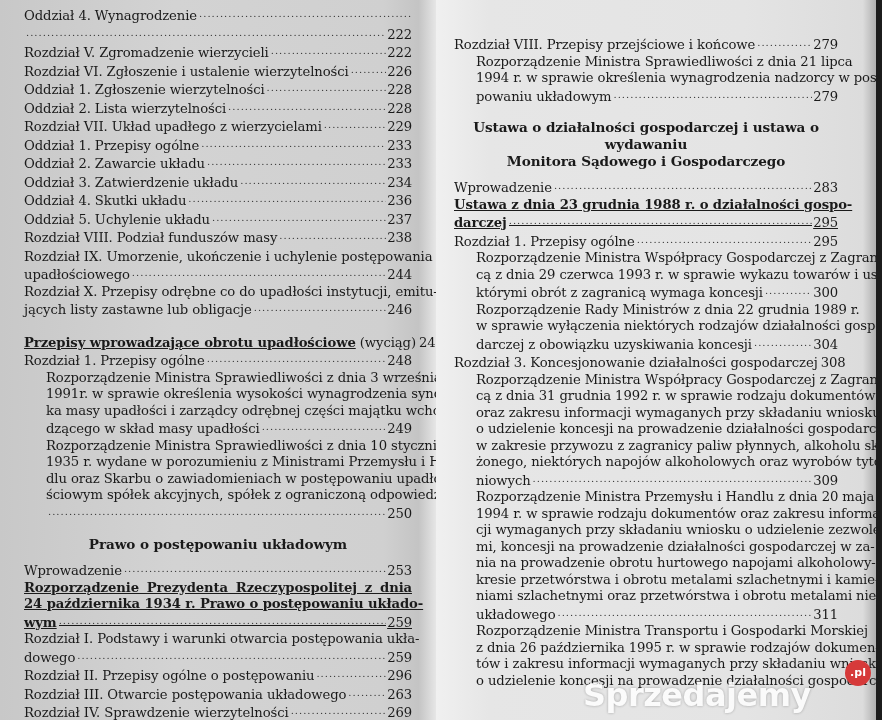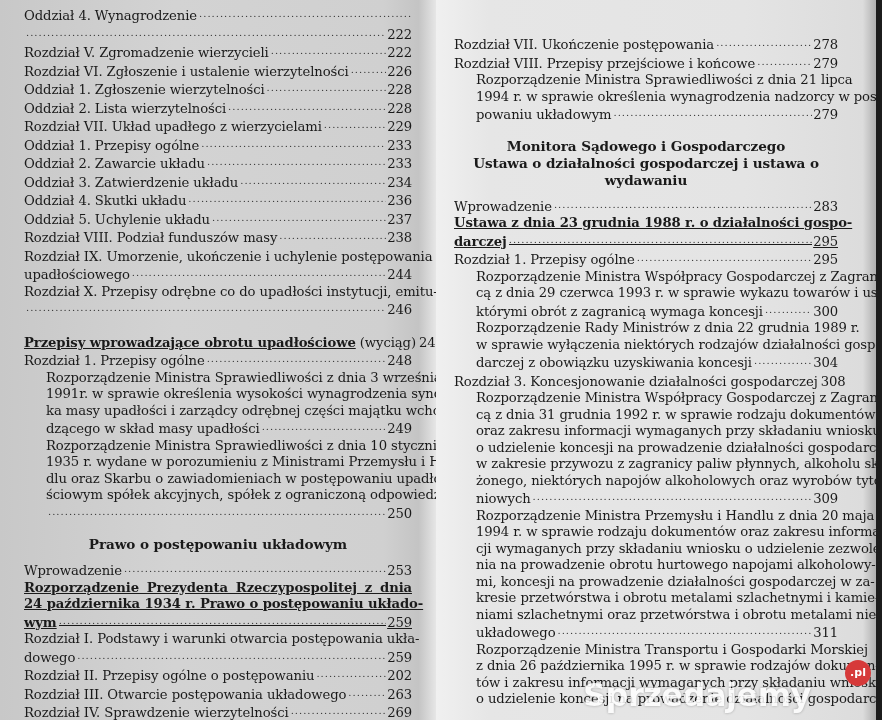--- a/index.html
+++ b/index.html
@@ -105,20 +105,21 @@
     <div class="row">
         <span class="t">upadłościowego</span>
         <span class="d"></span>
         <span class="p">244</span>
       </div>
 
     <div class="block">
       <span class="l">Rozdział X. Przepisy odrębne co do upadłości instytucji, emitu-</span>
     </div>
     <div class="row">
+        <span class="t">jących listy zastawne lub obligacje</span>
         <span class="d"></span>
         <span class="p">246</span>
       </div>
 
     <div class="gap"></div>
 
     <div class="row">
         <span class="t"><span class="b">Przepisy wprowadzające obrotu upadłościowe</span><span> (wyciąg)</span></span>
         <span class="d"></span>
         <span class="p">248</span>
@@ -177,64 +178,59 @@
           <span class="t">dowego</span>
           <span class="d"></span>
           <span class="p">259</span>
         </div>
     </div>
 
     <div id="left-bottom">
         <div class="row">
           <span class="t">Rozdział II. Przepisy ogólne o postępowaniu</span>
           <span class="d"></span>
-          <span class="p">202</span>
+          <span class="p">296</span>
         </div>
         <div class="row">
           <span class="t">Rozdział III. Otwarcie postępowania układowego</span>
           <span class="d"></span>
           <span class="p">263</span>
         </div>
         <div class="row">
           <span class="t">Rozdział IV. Sprawdzenie wierzytelności</span>
           <span class="d"></span>
           <span class="p">269</span>
         </div>
       </div>
   </div>
 </div>
 
 <div class="page page-right">
   <div class="toc">
     <div id="right-top">
         <div class="row">
-          <span class="t">Rozdział VII. Ukończenie postępowania</span>
-          <span class="d"></span>
-          <span class="p">278</span>
-        </div>
-        <div class="row">
           <span class="t">Rozdział VIII. Przepisy przejściowe i końcowe</span>
           <span class="d"></span>
           <span class="p">279</span>
         </div>
       </div>
 
     <div class="ind">
       <span class="l blockline">Rozporządzenie Ministra Sprawiedliwości z dnia 21 lipca</span>
       <span class="l blockline">1994 r. w sprawie określenia wynagrodzenia nadzorcy w postę-</span>
       <div class="row">
           <span class="t">powaniu układowym</span>
           <span class="d"></span>
           <span class="p">279</span>
         </div>
     </div>
 
     <div class="gap"></div>
+    <div class="head">Ustawa o działalności gospodarczej i ustawa o wydawaniu</div>
     <div class="head">Monitora Sądowego i Gospodarczego</div>
-    <div class="head">Ustawa o działalności gospodarczej i ustawa o wydawaniu</div>
     <div class="gap-s"></div>
 
     <div class="row">
         <span class="t">Wprowadzenie</span>
         <span class="d"></span>
         <span class="p">283</span>
       </div>
 
     <div class="b">
       <span class="l blockline">Ustawa z dnia 23 grudnia 1988 r. o działalności gospo-</span>
@@ -288,22 +284,22 @@
           <span class="t">niowych</span>
           <span class="d"></span>
           <span class="p">309</span>
         </div>
     </div>
 
     <div class="ind">
       <span class="l blockline">Rozporządzenie Ministra Przemysłu i Handlu z dnia 20 maja</span>
       <span class="l blockline">1994 r. w sprawie rodzaju dokumentów oraz zakresu informa-</span>
       <span class="l blockline">cji wymaganych przy składaniu wniosku o udzielenie zezwole-</span>
+      <span class="l blockline">mi, koncesji na prowadzenie działalności gospodarczej w za-</span>
       <span class="l blockline">nia na prowadzenie obrotu hurtowego napojami alkoholowy-</span>
-      <span class="l blockline">mi, koncesji na prowadzenie działalności gospodarczej w za-</span>
       <span class="l blockline">kresie przetwórstwa i obrotu metalami szlachetnymi i kamie-</span>
       <span class="l blockline">niami szlachetnymi oraz przetwórstwa i obrotu metalami nie-</span>
       <div class="row">
           <span class="t">układowego</span>
           <span class="d"></span>
           <span class="p">311</span>
         </div>
     </div>
 
     <div class="ind">

